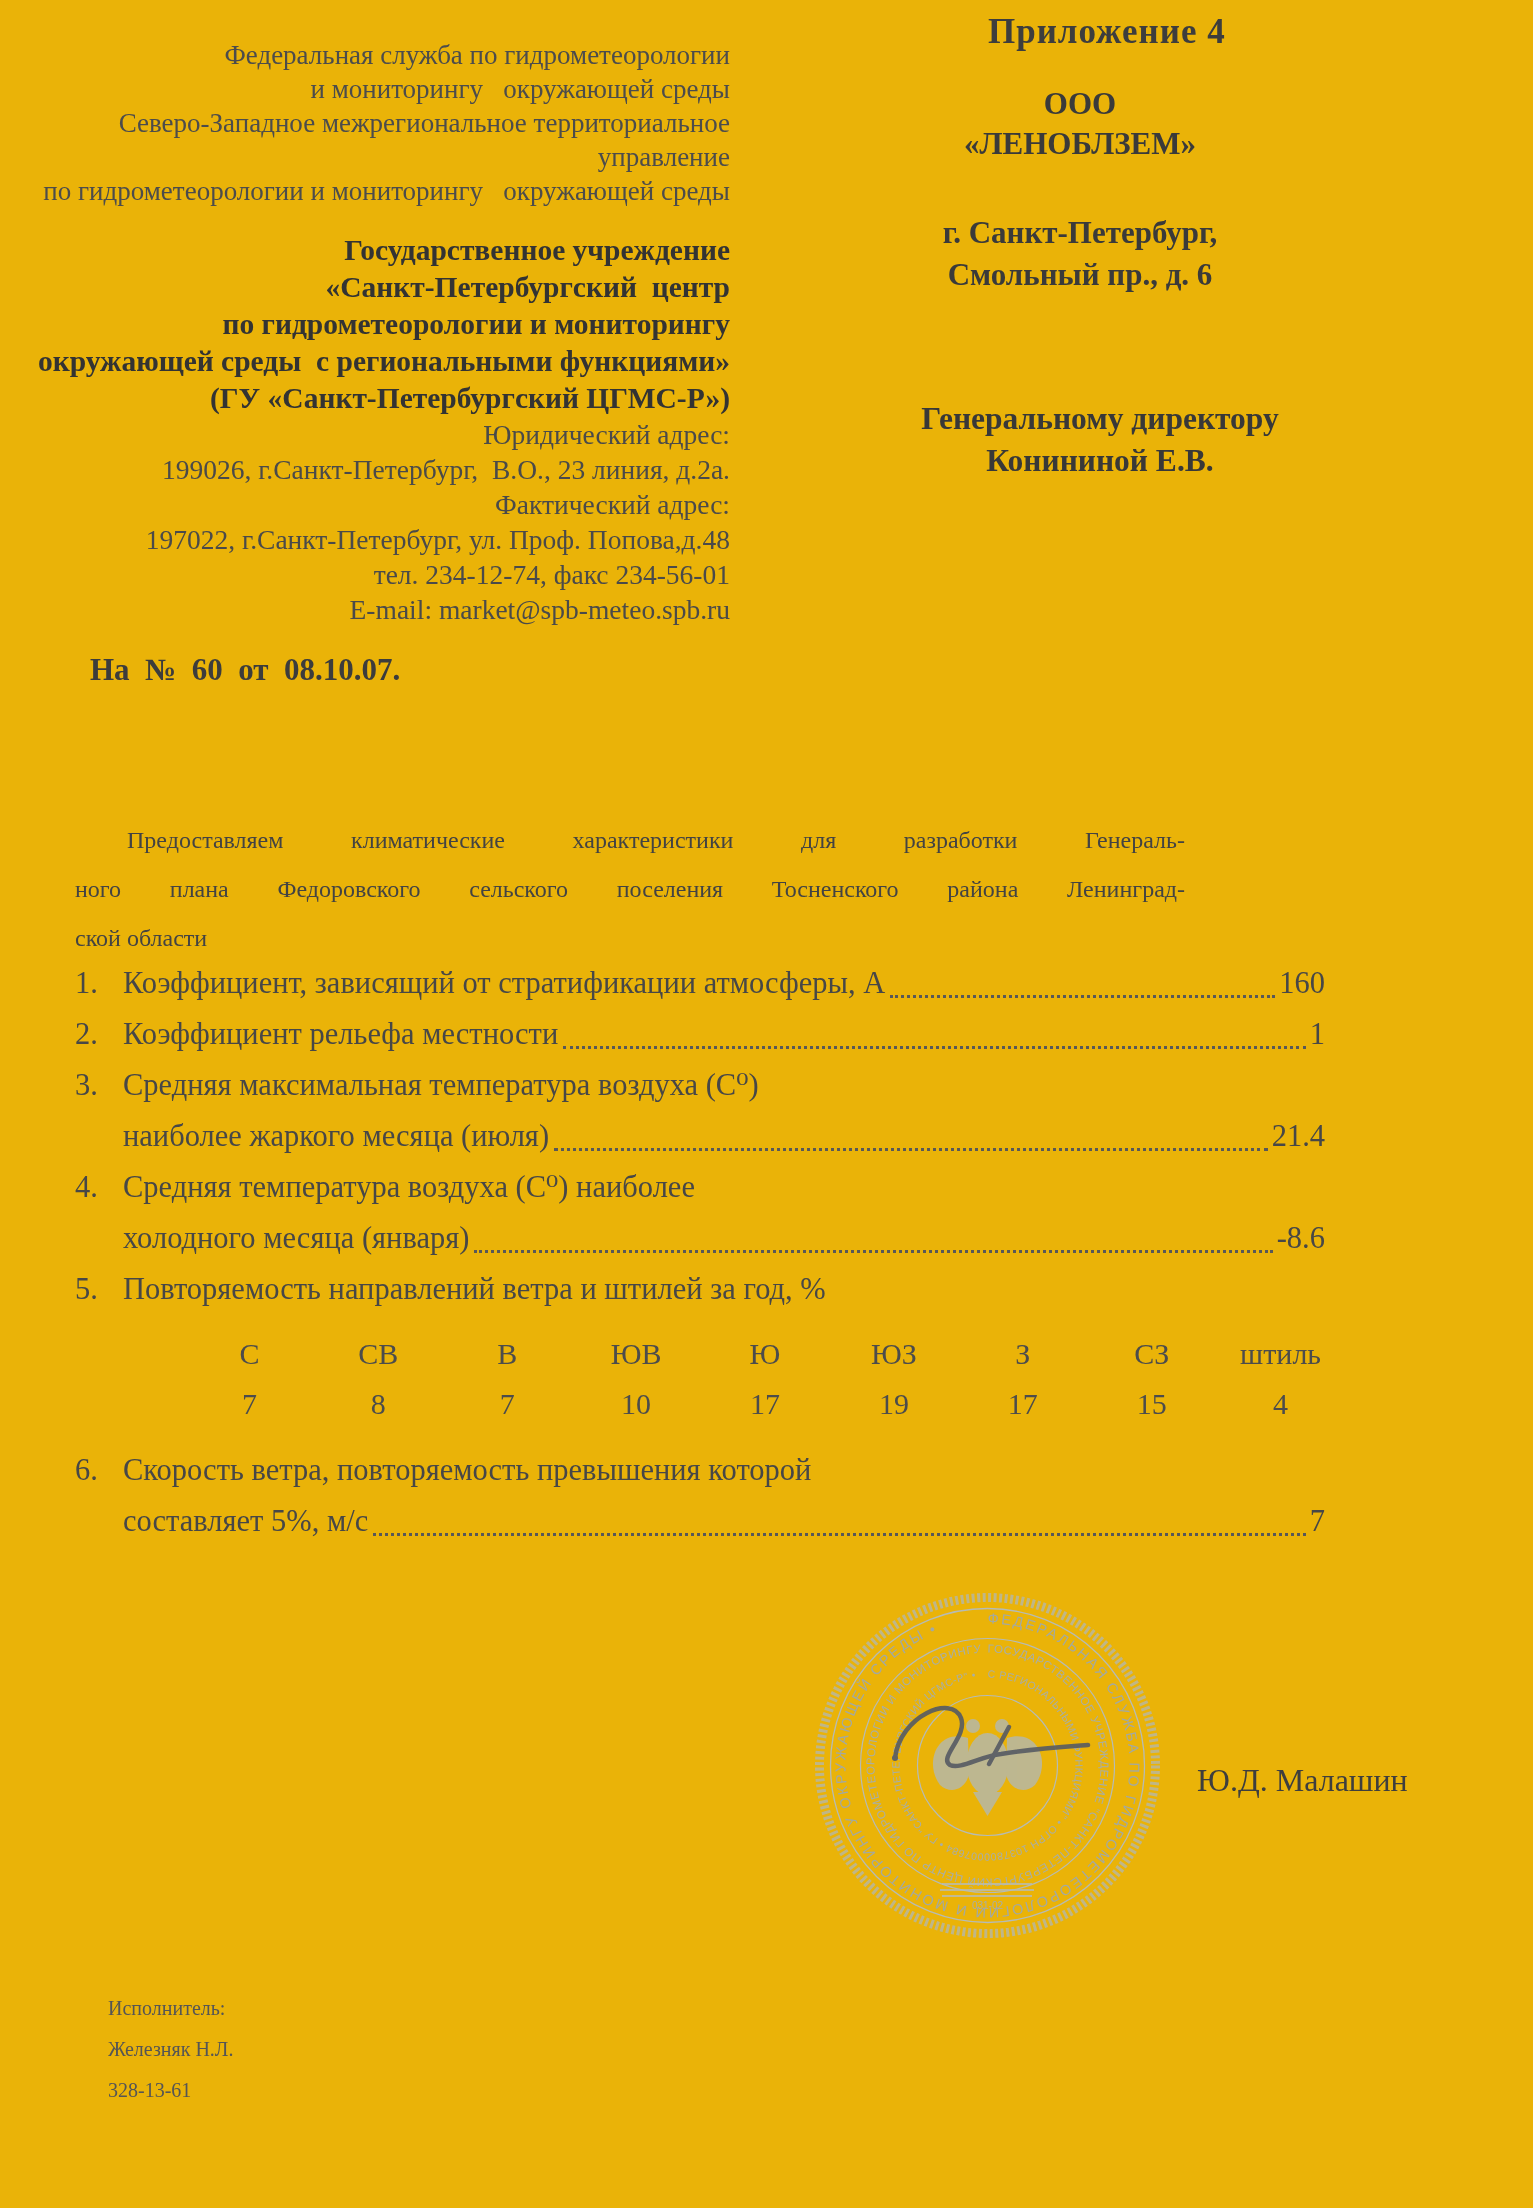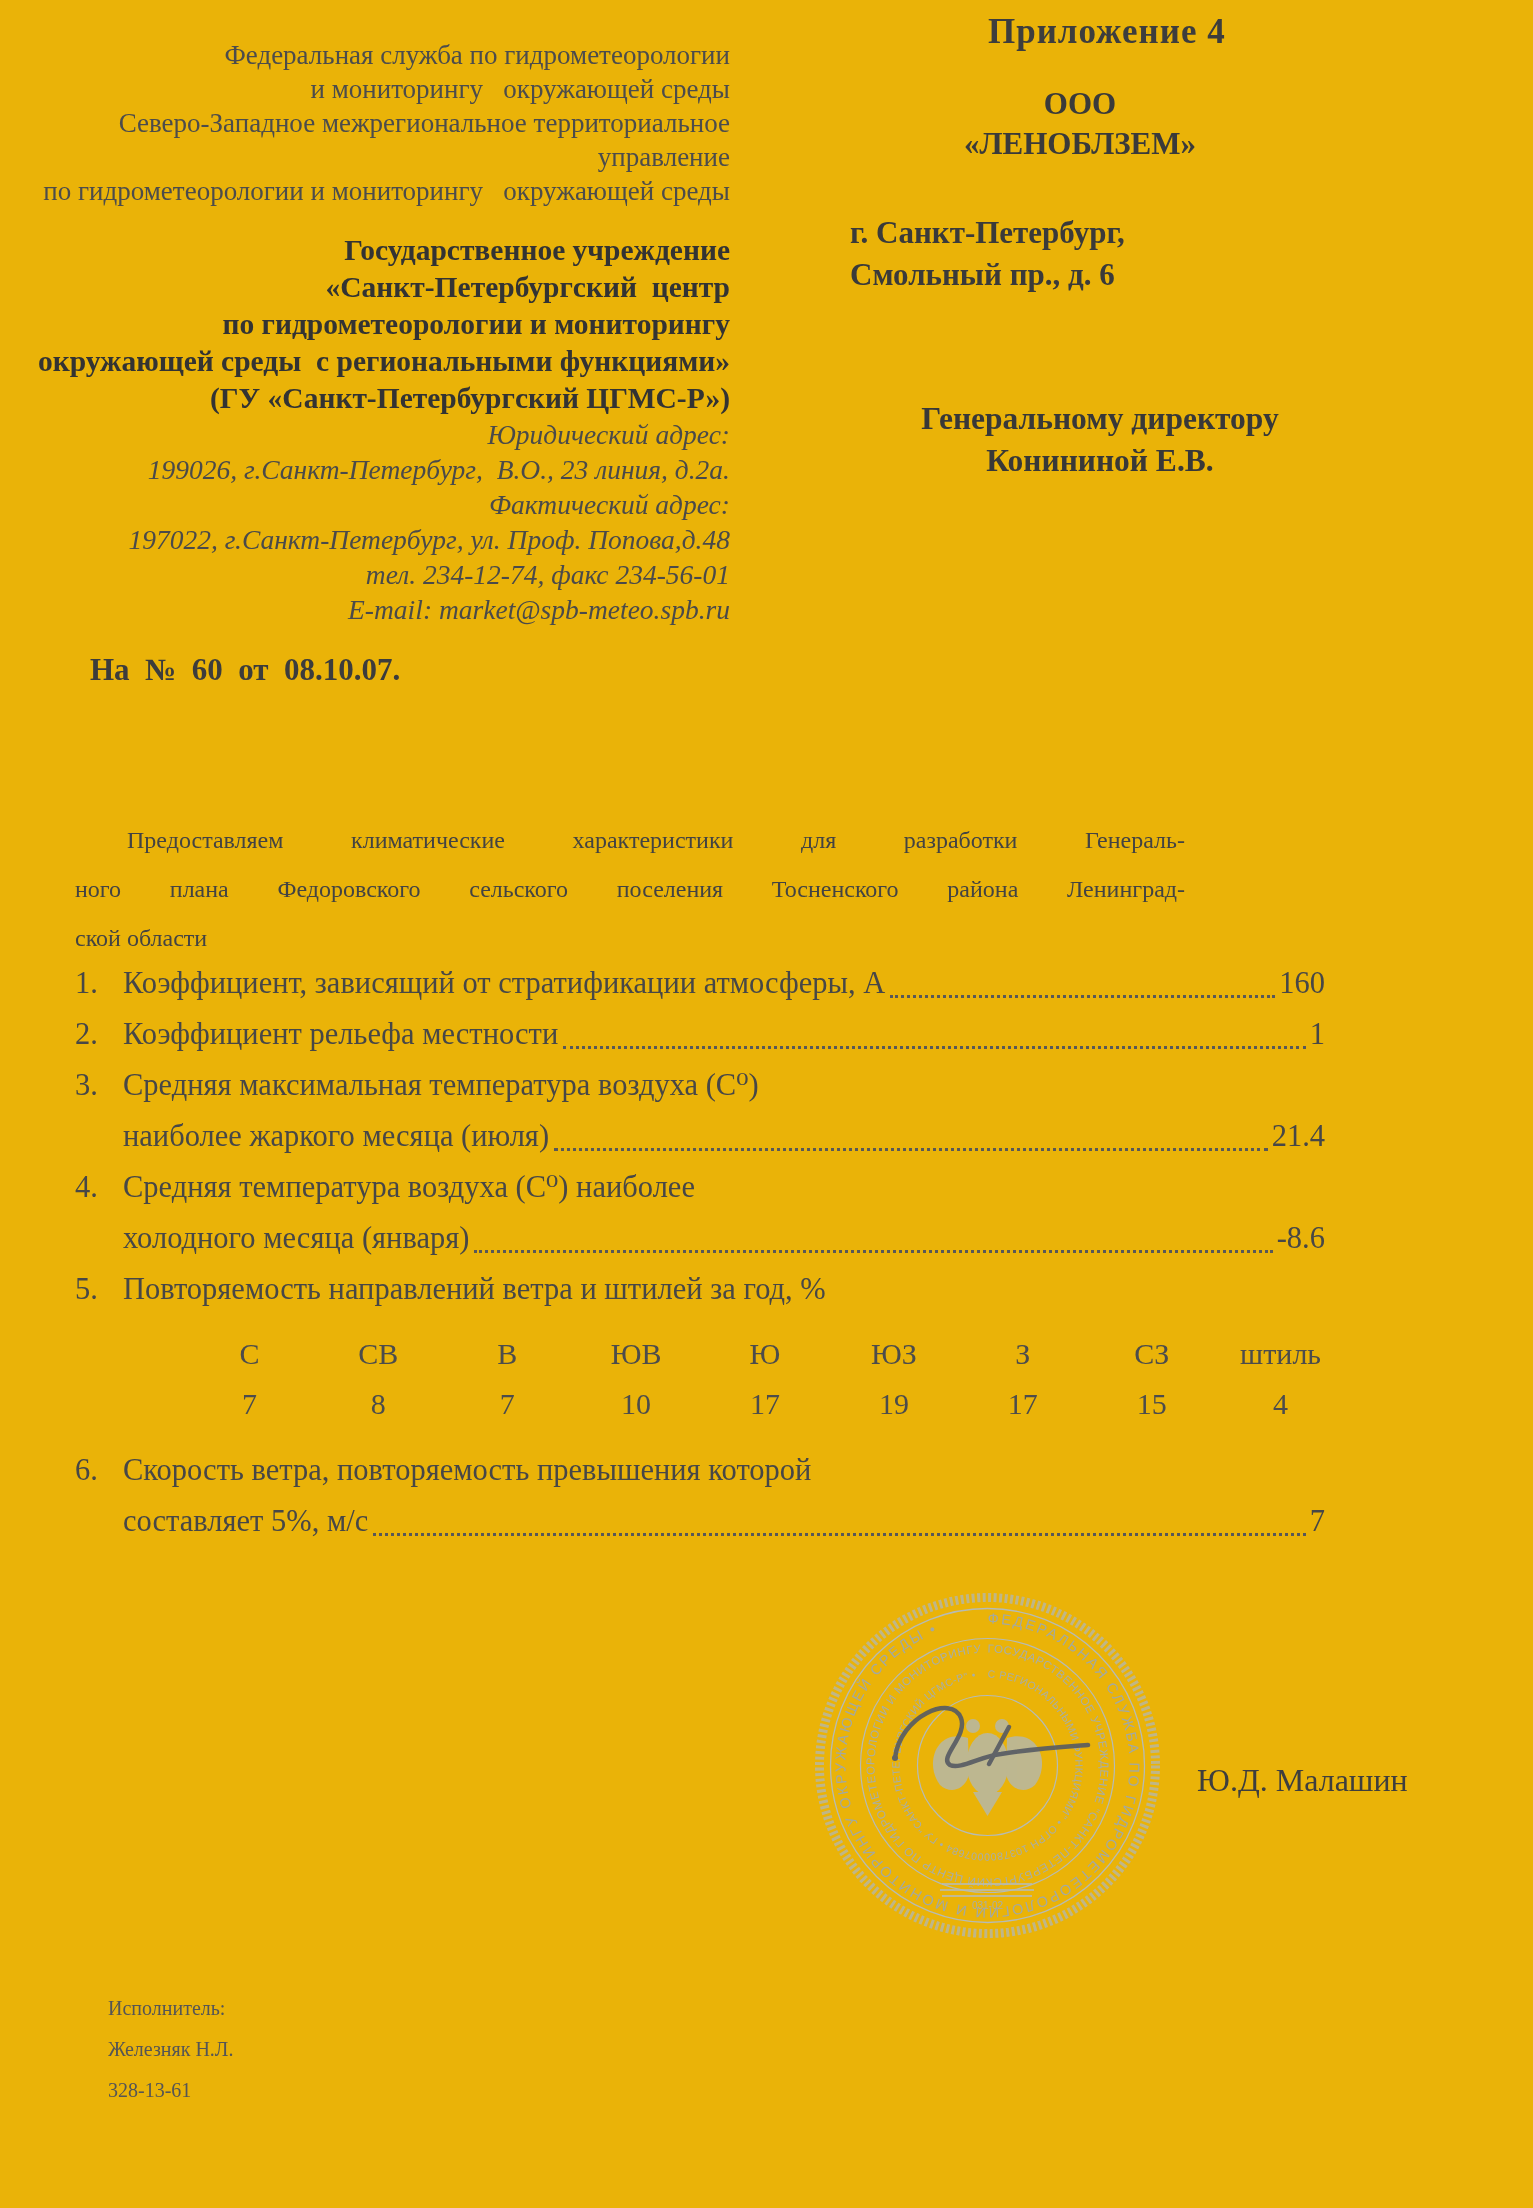--- a/index.html
+++ b/index.html
@@ -21,30 +21,30 @@
   }
 
   
   .header-left{
     position:absolute;top:38px;left:25px;width:705px;
     text-align:right;
   }
   .svc-line{font-size:27px;line-height:34px;color:#4c4c4c;}
   .inst-block{margin-top:24px;}
   .inst-line{font-size:29.5px;line-height:37px;font-weight:bold;color:#333;}
-  .addr-line{font-size:27.5px;line-height:35px;color:#4a4a4a;font-style:italic;}
+  .addr-line{font-size:27.5px;line-height:35px;color:#4a4a4a;}
 
   
   .recipient-company{
     position:absolute;top:84px;left:850px;width:460px;
     text-align:center;font-weight:bold;font-size:31px;line-height:40px;color:#3a3a3a;
   }
   .recipient-city{
     position:absolute;top:212px;left:850px;width:460px;
-    font-weight:bold;font-size:31px;line-height:42px;color:#3a3a3a;
+    text-align:center;font-weight:bold;font-size:31px;line-height:42px;color:#3a3a3a;
   }
   .recipient-person{
     position:absolute;top:398px;left:870px;width:460px;
     text-align:center;font-weight:bold;font-size:31.5px;line-height:42px;color:#383838;
   }
 
   
   .refs{
     position:absolute;top:648px;left:90px;
     font-weight:bold;font-size:31px;line-height:43px;color:#3c3c3c;

